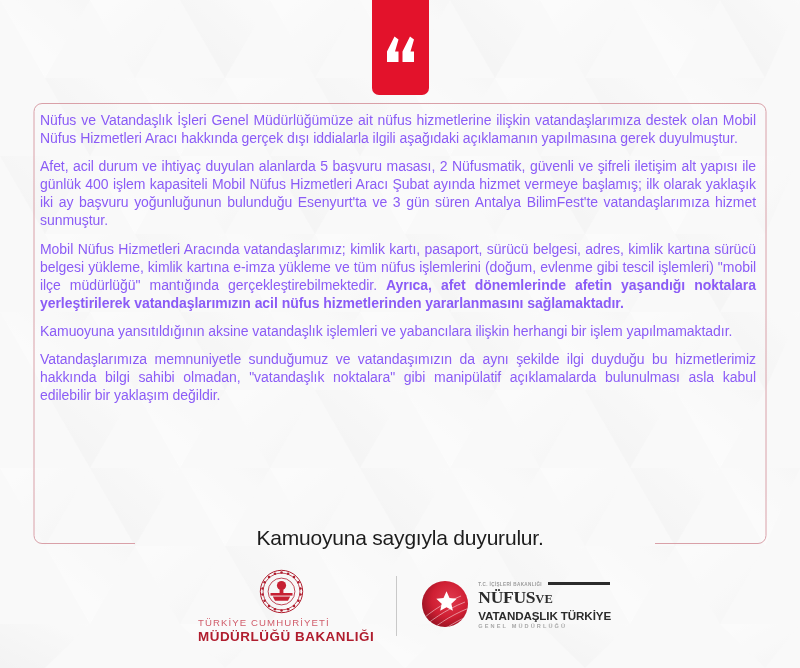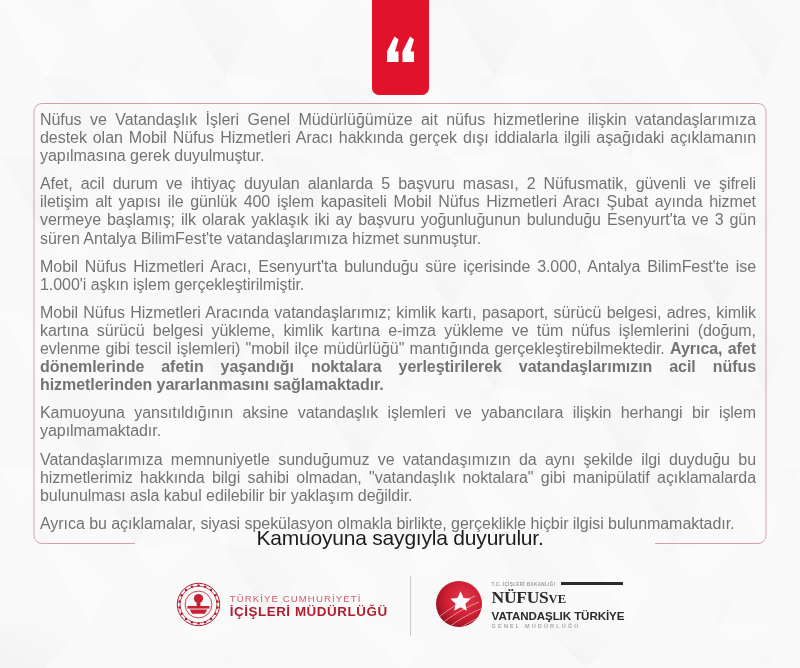--- a/index.html
+++ b/index.html
@@ -62,23 +62,23 @@
 
   
   #statement-body {
     position: absolute;
     left: 18px;
     top: 8px;
     width: 716px;
     z-index: 3;
   }
   .para {
-    font-size: 16px;
+    font-size: 14px;
     line-height: 18.1px;
-    color: #737373;
+    color: #8b5cf6;
     text-align: justify;
     margin-bottom: 10px;
     letter-spacing: -0.05px;
   }
   .para:last-child { margin-bottom: 0; }
   .para b { font-weight: bold; }
 
   
   #closing-line {
     position: absolute;
@@ -103,21 +103,21 @@
     height: 80px;
     display: flex;
     align-items: center;
     justify-content: center;
     z-index: 4;
   }
   .logo-block {
     display: flex;
     align-items: center;
   }
-  #logo-ministry { padding-right: 22px; }
+  #logo-ministry { padding-right: 22px; flex-direction: column; }
   #logo-nvi { padding-left: 22px; }
 
   #logo-divider {
     width: 1px;
     height: 60px;
     background: #c9c9c9;
   }
 
   .ministry-text { margin-left: 9px; line-height: 1; }
   .ministry-line1 {
@@ -298,25 +298,23 @@
 
 <div id="content-frame">
   <svg id="frame-border" viewBox="0 0 756 441" xmlns="http://www.w3.org/2000/svg">
 
     <path d="M113,440.5 L20,440.5 A8,8 0 0 1 12,432.5 L12,8.5 A8,8 0 0 1 20,0.5 L736,0.5 A8,8 0 0 1 744,8.5 L744,432.5 A8,8 0 0 1 736,440.5 L633,440.5" fill="none" stroke="#d9a0a8" stroke-width="1"></path>
   </svg>
 
   <div id="statement-body">
       <div class="para"><span>Nüfus ve Vatandaşlık İşleri Genel Müdürlüğümüze ait nüfus hizmetlerine ilişkin vatandaşlarımıza destek olan Mobil Nüfus Hizmetleri Aracı hakkında gerçek dışı iddialarla ilgili aşağıdaki açıklamanın yapılmasına gerek duyulmuştur.</span></div>
       <div class="para"><span>Afet, acil durum ve ihtiyaç duyulan alanlarda 5 başvuru masası, 2 Nüfusmatik, güvenli ve şifreli iletişim alt yapısı ile günlük 400 işlem kapasiteli Mobil Nüfus Hizmetleri Aracı Şubat ayında hizmet vermeye başlamış; ilk olarak yaklaşık iki ay başvuru yoğunluğunun bulunduğu Esenyurt'ta ve 3 gün süren Antalya BilimFest'te vatandaşlarımıza hizmet sunmuştur.</span></div>
-      <div class="para"><span>Mobil Nüfus Hizmetleri Aracı, Esenyurt'ta bulunduğu süre içerisinde 3.000, Antalya BilimFest'te ise 1.000'i aşkın işlem gerçekleştirilmiştir.</span></div>
       <div class="para"><span>Mobil Nüfus Hizmetleri Aracında vatandaşlarımız; kimlik kartı, pasaport, sürücü belgesi, adres, kimlik kartına sürücü belgesi yükleme, kimlik kartına e-imza yükleme ve tüm nüfus işlemlerini (doğum, evlenme gibi tescil işlemleri) "mobil ilçe müdürlüğü" mantığında gerçekleştirebilmektedir. </span><b>Ayrıca, afet dönemlerinde afetin yaşandığı noktalara yerleştirilerek vatandaşlarımızın acil nüfus hizmetlerinden yararlanmasını sağlamaktadır.</b></div>
       <div class="para"><span>Kamuoyuna yansıtıldığının aksine vatandaşlık işlemleri ve yabancılara ilişkin herhangi bir işlem yapılmamaktadır.</span></div>
       <div class="para"><span>Vatandaşlarımıza memnuniyetle sunduğumuz ve vatandaşımızın da aynı şekilde ilgi duyduğu bu hizmetlerimiz hakkında bilgi sahibi olmadan, "vatandaşlık noktalara" gibi manipülatif açıklamalarda bulunulması asla kabul edilebilir bir yaklaşım değildir.</span></div>
-      <div class="para"><span>Ayrıca bu açıklamalar, siyasi spekülasyon olmakla birlikte, gerçeklikle hiçbir ilgisi bulunmamaktadır.</span></div>
     </div>
 </div>
 
 <div id="closing-line">Kamuoyuna saygıyla duyurulur.</div>
 
 <div id="footer-logos">
 
   <div class="logo-block" id="logo-ministry">
     <span>
       <svg width="45" height="45" viewBox="0 0 45 45" xmlns="http://www.w3.org/2000/svg">
@@ -344,21 +342,21 @@
             <circle cx="15.9" cy="4.7" r="1.25"></circle>
         </g>
         <circle cx="22.5" cy="16.5" r="4.6" fill="#c62033"></circle>
         <path d="M11.5 24 h22 v2.6 h-22 z" fill="#c62033"></path>
         <path d="M13.8 27.6 h17.4 l-2.2 4.2 h-13 z" fill="#c62033"></path>
         <rect x="20.6" y="20.3" width="3.8" height="4.0" fill="#c62033"></rect>
       </svg>
     </span>
     <div class="ministry-text">
       <div class="ministry-line1">TÜRKİYE CUMHURİYETİ</div>
-      <div class="ministry-line2">İÇİŞLERİ MÜDÜRLÜĞÜ</div>
+      <div class="ministry-line2">MÜDÜRLÜĞÜ BAKANLIĞI</div>
     </div>
   </div>
 
   <div id="logo-divider"></div>
 
   <div class="logo-block" id="logo-nvi">
     <span>
       <svg width="52" height="52" viewBox="0 0 52 52" xmlns="http://www.w3.org/2000/svg">
         <defs>
           <radialGradient id="nviGrad" cx="60%" cy="40%" r="70%">

